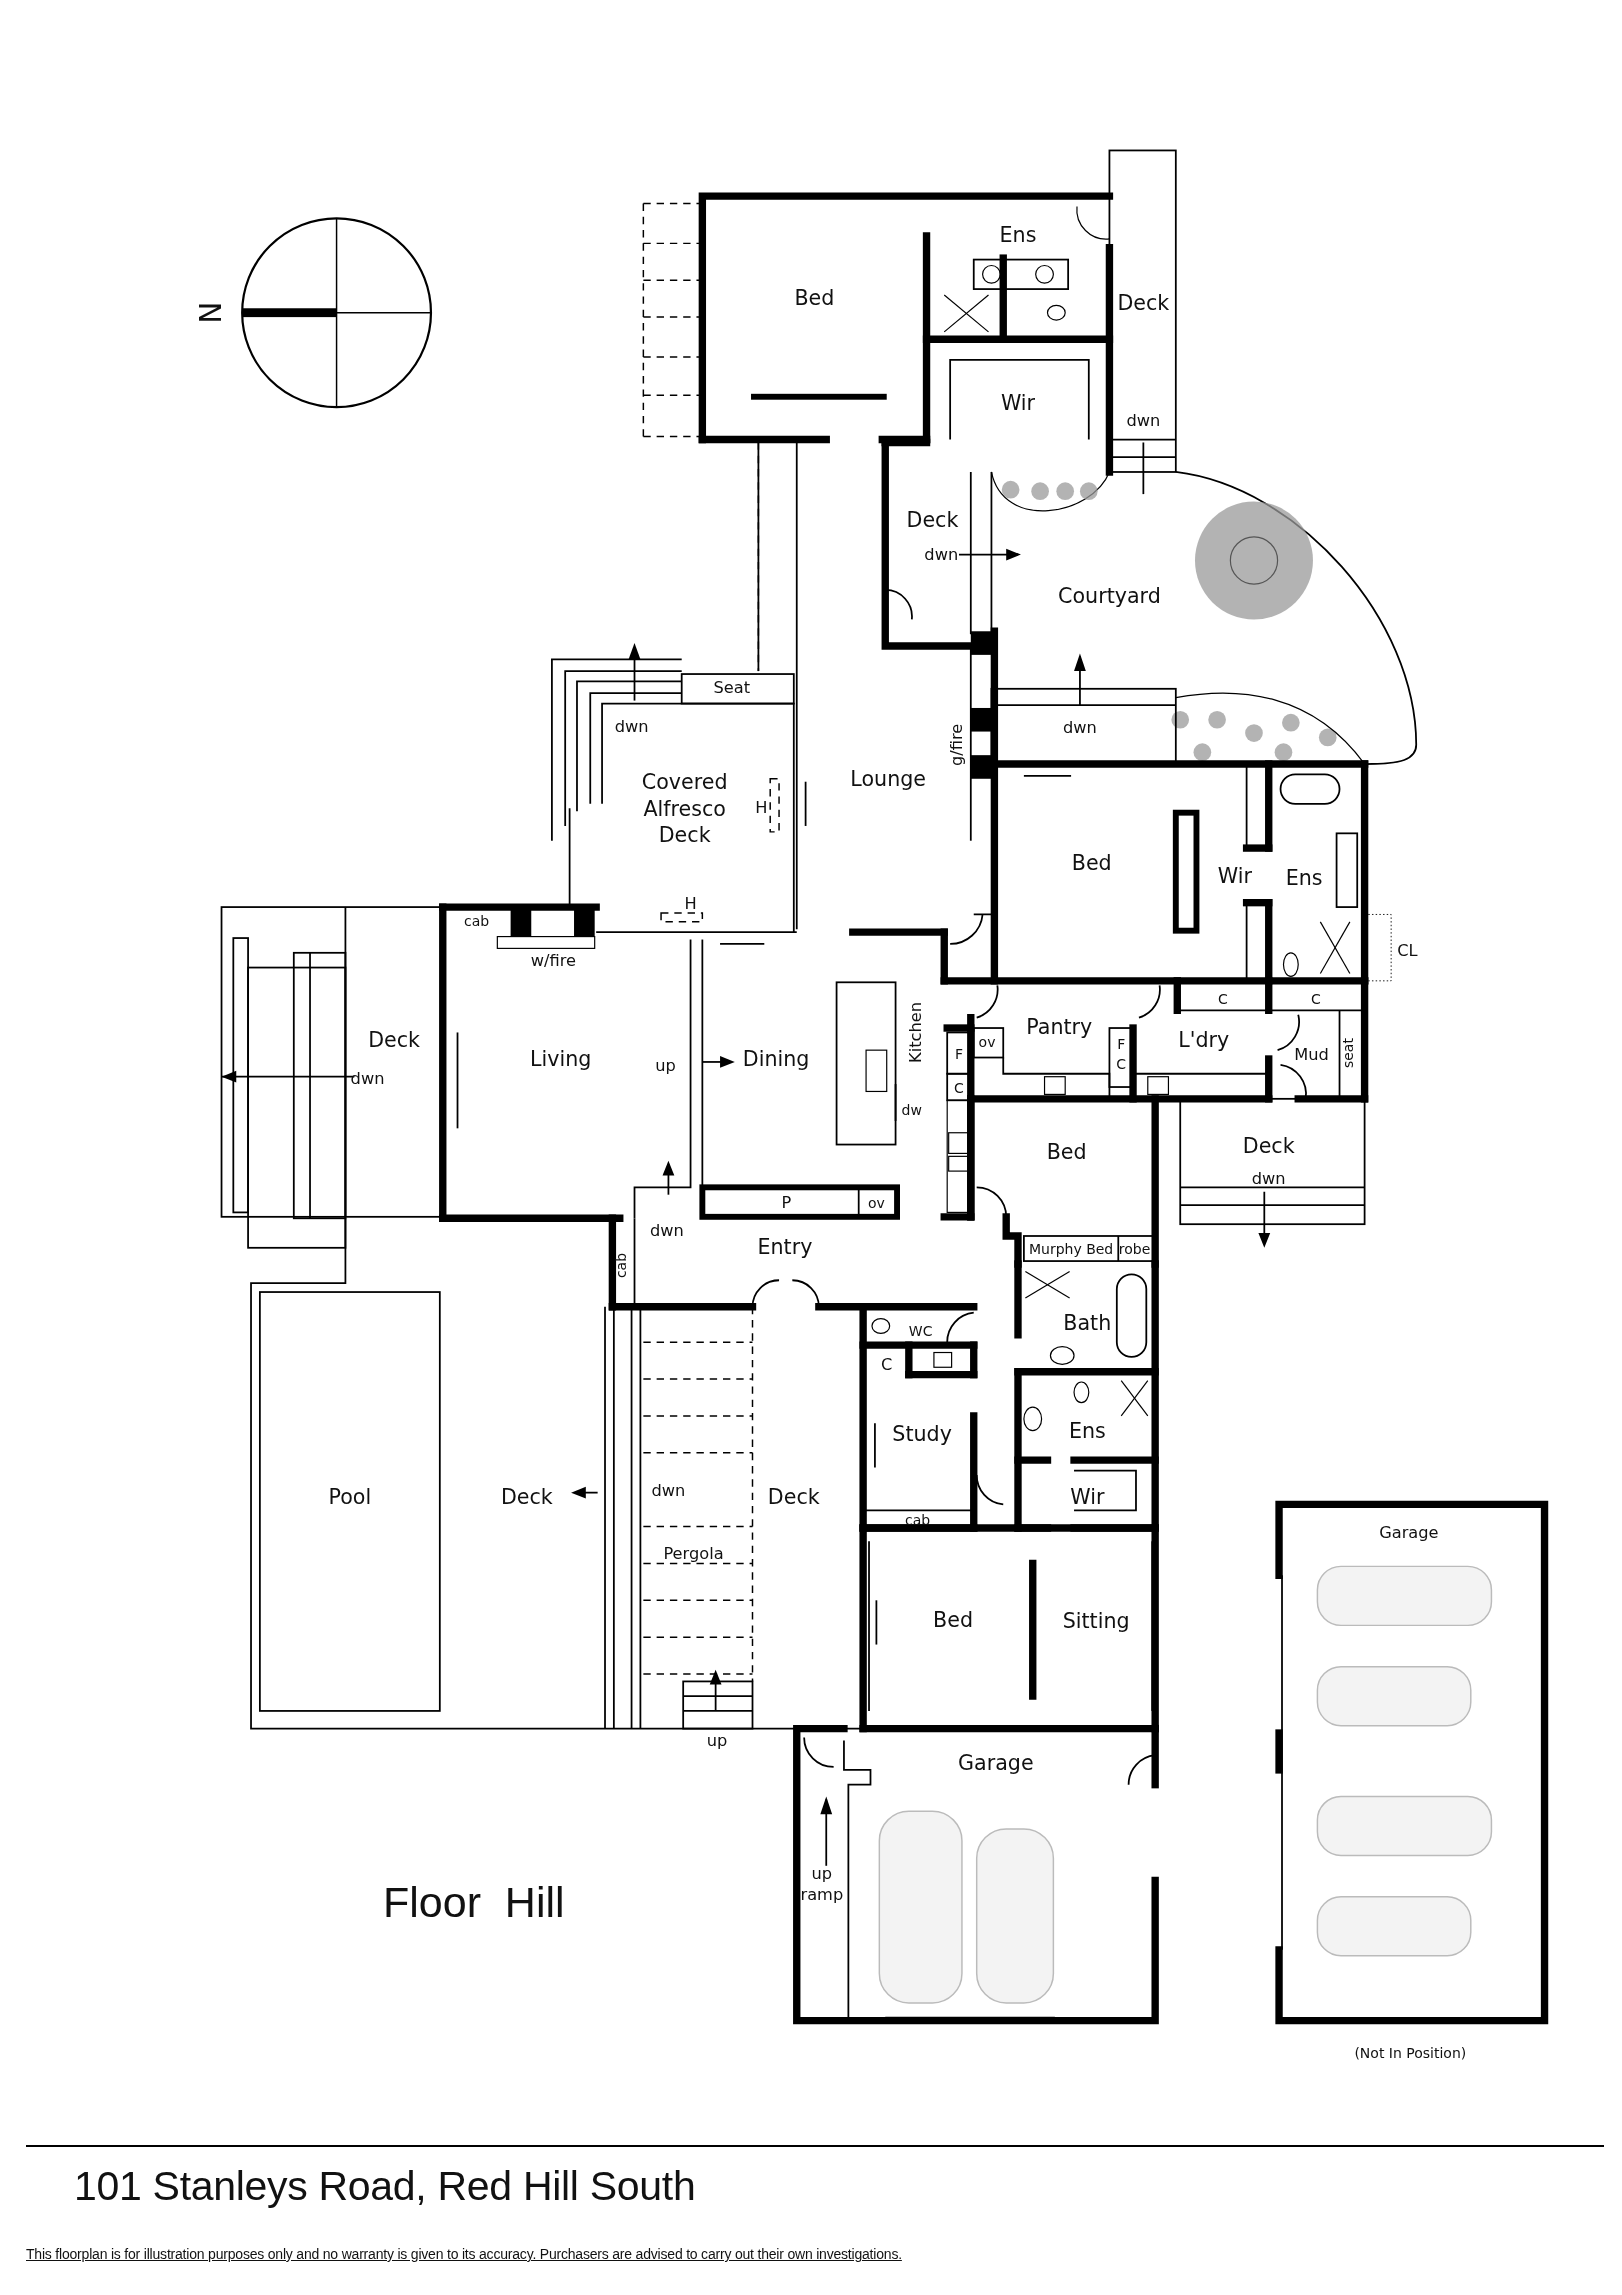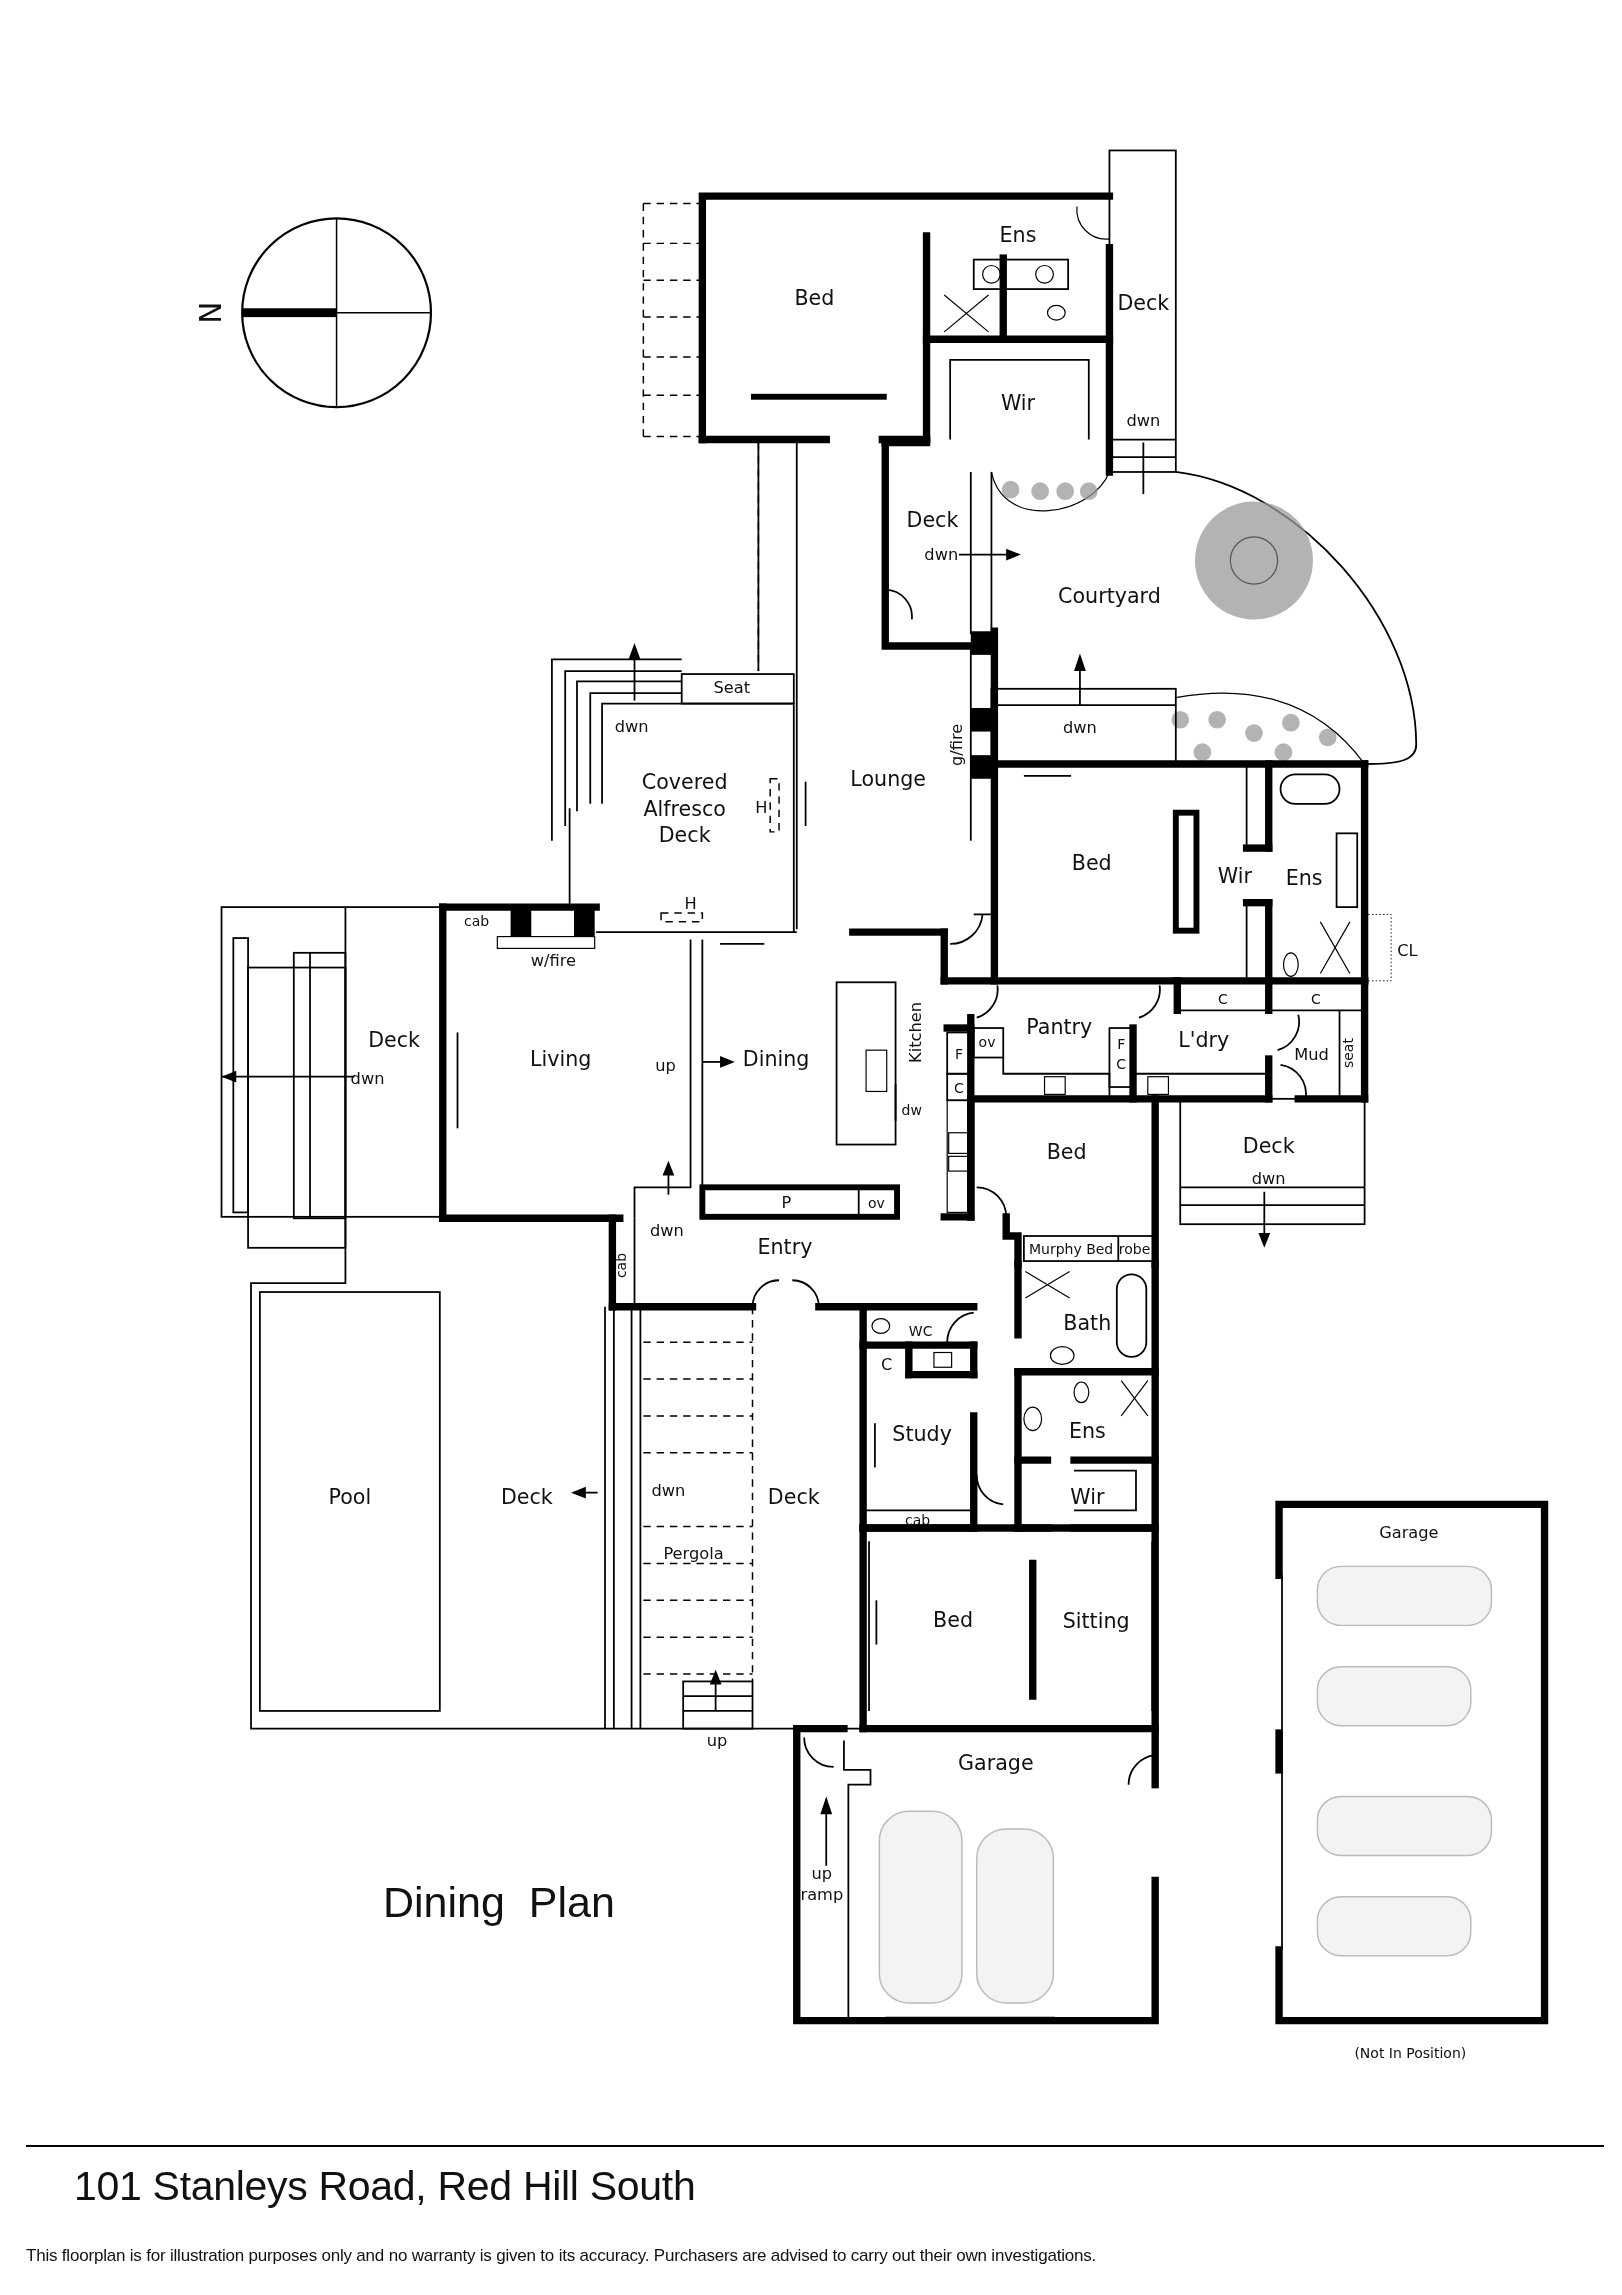--- a/index.html
+++ b/index.html
@@ -11,21 +11,21 @@
   .th{fill:none;stroke:#000;stroke-width:0.8;}
   .d{fill:none;stroke:#000;stroke-width:1;stroke-dasharray:5 4;}
   .blk{fill:#000;}
   .lbl{font-size:14px;text-anchor:middle;}
   .sm{font-size:11px;text-anchor:middle;}
   .xs{font-size:9.5px;text-anchor:middle;}
   .plant{fill:#9a9a9a;opacity:.75;}
   .car{fill:#f3f3f3;stroke:#bbb;stroke-width:1;}
   #footer-rule{position:absolute;left:26px;top:2145px;width:1578px;height:2px;background:#000;}
   #address{position:absolute;left:26px;top:2163px;font-size:41px;font-family:"Liberation Sans",sans-serif;font-weight:normal;letter-spacing:-0.3px;margin-left:48px;}
-  #disclaimer{position:absolute;left:26px;top:2246px;font-size:17px;font-family:"Liberation Sans",sans-serif;letter-spacing:-0.2px;}
+  #disclaimer{position:absolute;left:26px;top:2246px;font-size:14px;font-family:"Liberation Sans",sans-serif;letter-spacing:-0.2px;text-decoration:underline;}
   #plan-title{position:absolute;left:383px;top:1878px;font-size:43px;font-family:"Liberation Sans",sans-serif;}
 </style>
 </head>
 <body>
 
 <svg id="plan" viewBox="0 0 1100 1556" xmlns="http://www.w3.org/2000/svg">
 
   <g>
     <circle cx="228" cy="212" r="64" fill="none" stroke="#000" stroke-width="1.5"></circle>
     <line x1="228" y1="148" x2="228" y2="276" stroke="#000" stroke-width="1"></line>
@@ -393,17 +393,17 @@
       <rect x="893" y="1062" width="118" height="40" rx="16" class="car"></rect>
       <rect x="893" y="1130" width="104" height="40" rx="16" class="car"></rect>
       <rect x="893" y="1218" width="118" height="40" rx="16" class="car"></rect>
       <rect x="893" y="1286" width="104" height="40" rx="16" class="car"></rect>
     </g>
     <text class="sm" x="955" y="1043">Garage</text>
     <text class="xs" x="956" y="1395">(Not In Position)</text>
   </g>
 </svg>
 
-<div id="plan-title" style="white-space:pre;">Dining  Plan</div>
+<div id="plan-title" style="white-space:pre;">Floor  Hill</div>
 <div id="footer-rule"></div>
 <div id="address">101 Stanleys Road, Red Hill South</div>
 <div id="disclaimer">This floorplan is for illustration purposes only and no warranty is given to its accuracy. Purchasers are advised to carry out their own investigations.</div>
 
 
 </body></html>

